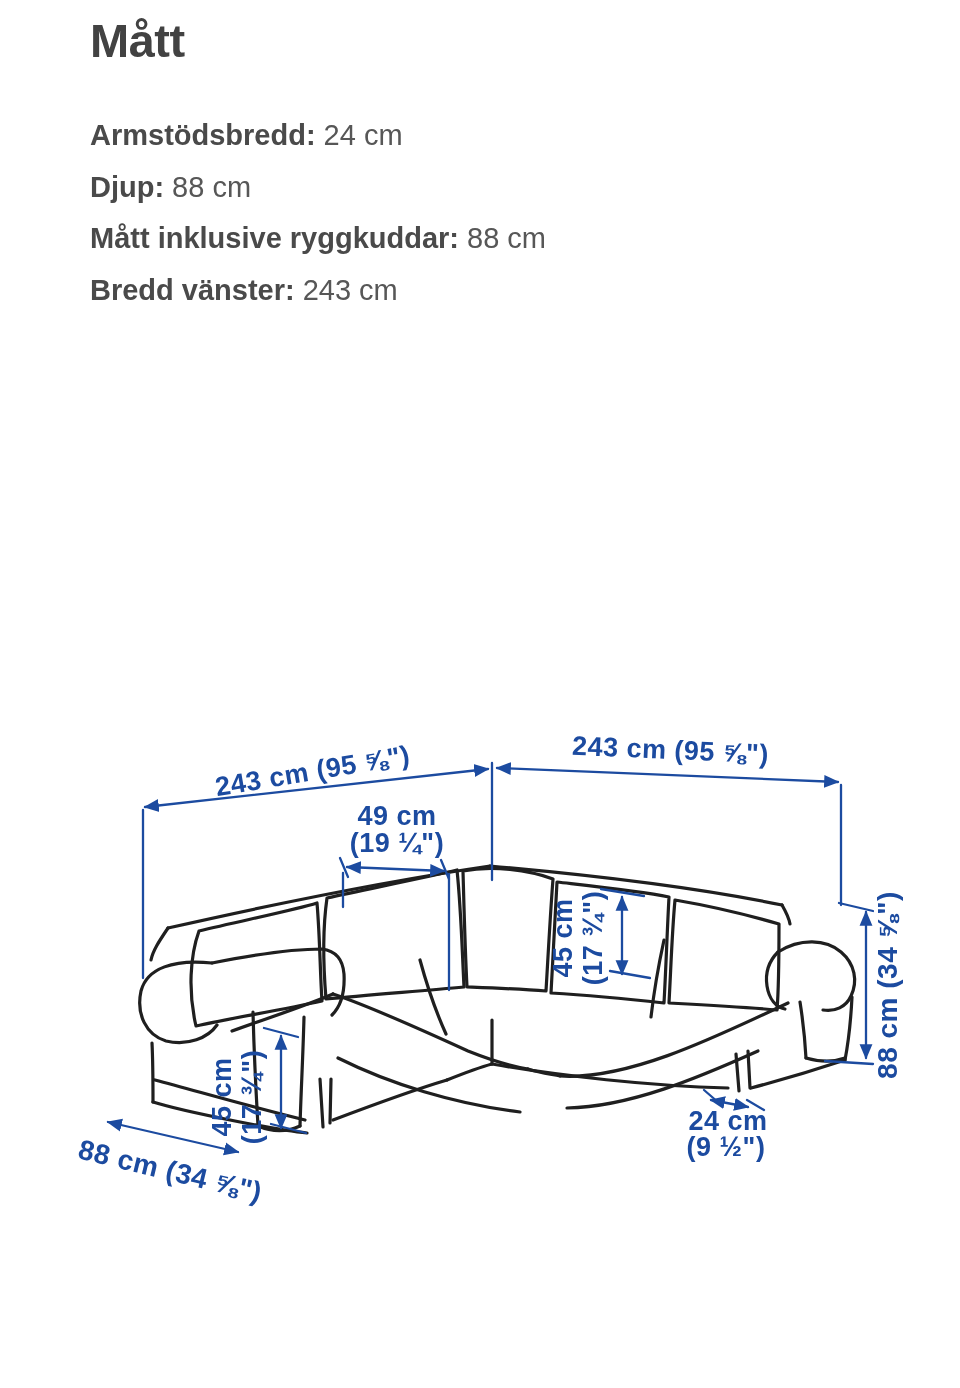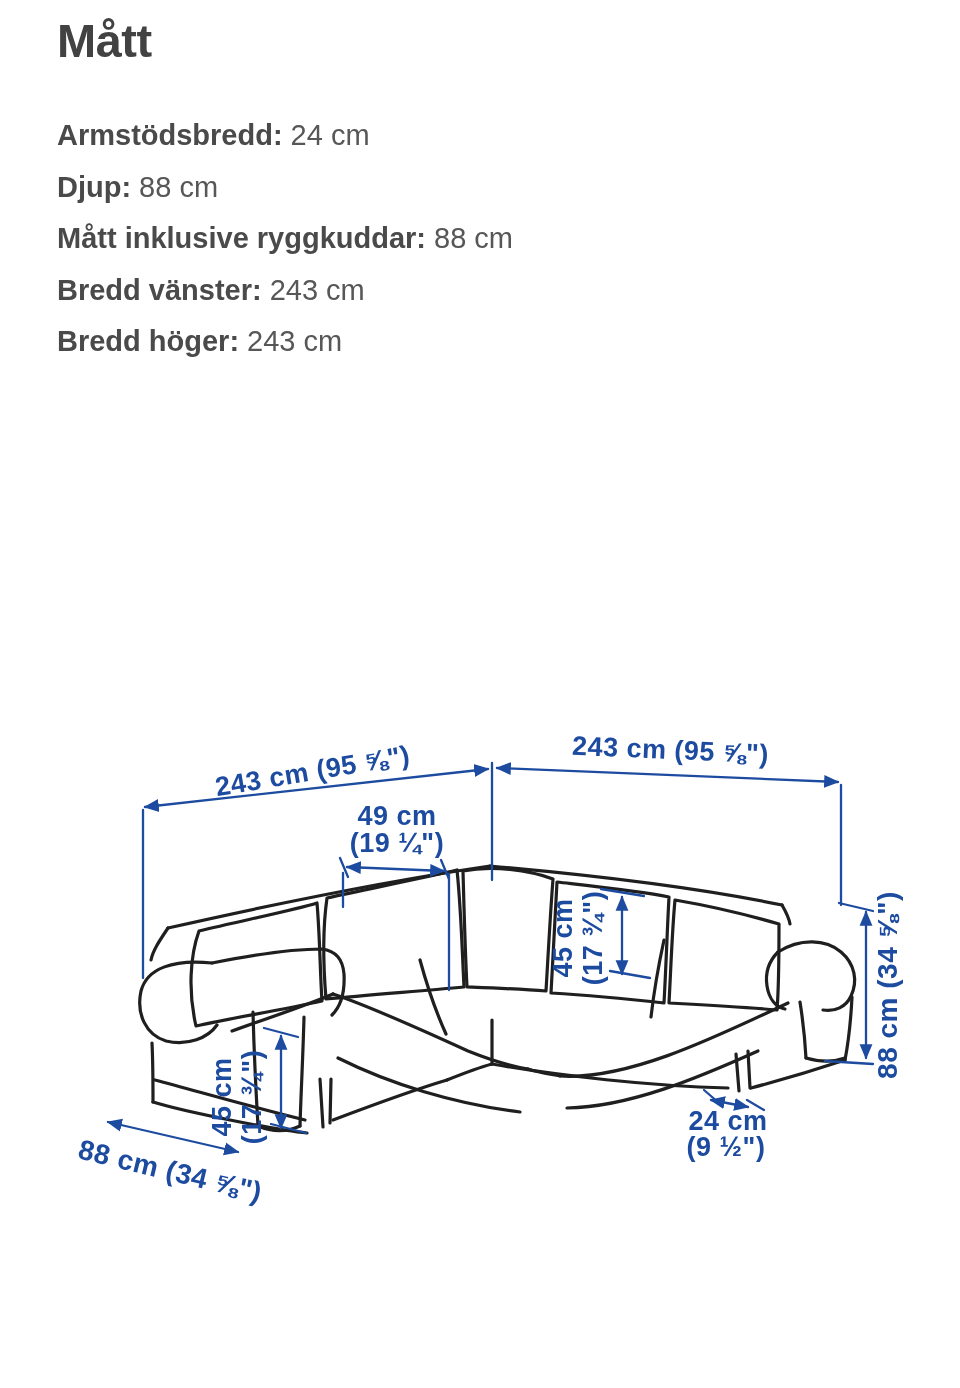--- a/index.html
+++ b/index.html
@@ -1,20 +1,20 @@
 <!DOCTYPE html>
 <html><head>
 <meta charset="utf-8">
 <style>
   html,body{margin:0;padding:0;background:#fff;}
   .page{
     position:relative;width:960px;height:1388px;background:#ffffff;
     font-family:"Liberation Sans",sans-serif;color:#4b4b4b;overflow:hidden;
   }
-  .content{padding:14px 57px 0 57px;}
+  .content{padding:14px 57px 0 90px;}
   h1.title{
     margin:0 0 42px 0;font-size:47px;line-height:1.15;font-weight:700;
     color:#424242;letter-spacing:-0.5px;
   }
   .spec-list{font-size:29px;line-height:51.5px;}
   .spec-row{white-space:nowrap;}
   .spec-label{font-weight:700;color:#4a4a4a;margin-top:44px;}
   .spec-value{font-weight:400;color:#575757;margin-left:8px;}
   .diagram-wrap{position:absolute;left:0;top:660px;width:960px;height:628px;}
   svg text{font-family:"Liberation Sans",sans-serif;font-weight:700;}
@@ -28,21 +28,20 @@
 
 <div class="page">
   <div class="content">
     <h1 class="title">Mått</h1>
 
     <div class="spec-list">
       <div class="spec-row"><span class="spec-label">Armstödsbredd:</span><span class="spec-value">24 cm</span></div>
       <div class="spec-row"><span class="spec-label">Djup:</span><span class="spec-value">88 cm</span></div>
       <div class="spec-row"><span class="spec-label">Mått inklusive ryggkuddar:</span><span class="spec-value">88 cm</span></div>
       <div class="spec-row"><span class="spec-label">Bredd vänster:</span><span class="spec-value">243 cm</span></div>
-      <div class="spec-row"><span class="spec-label">Bredd höger:</span><span class="spec-value">243 cm</span></div>
     </div>
   </div>
 
   <div class="diagram-wrap">
     <svg width="960" height="628" viewBox="0 0 960 628">
       <defs>
         <marker id="ah" viewBox="0 0 10 10" refX="8.6" refY="5" markerWidth="7" markerHeight="7" orient="auto-start-reverse">
           <path d="M0,1 L9.5,5 L0,9 Z" fill="#1c4ba0"></path>
         </marker>
       </defs>

